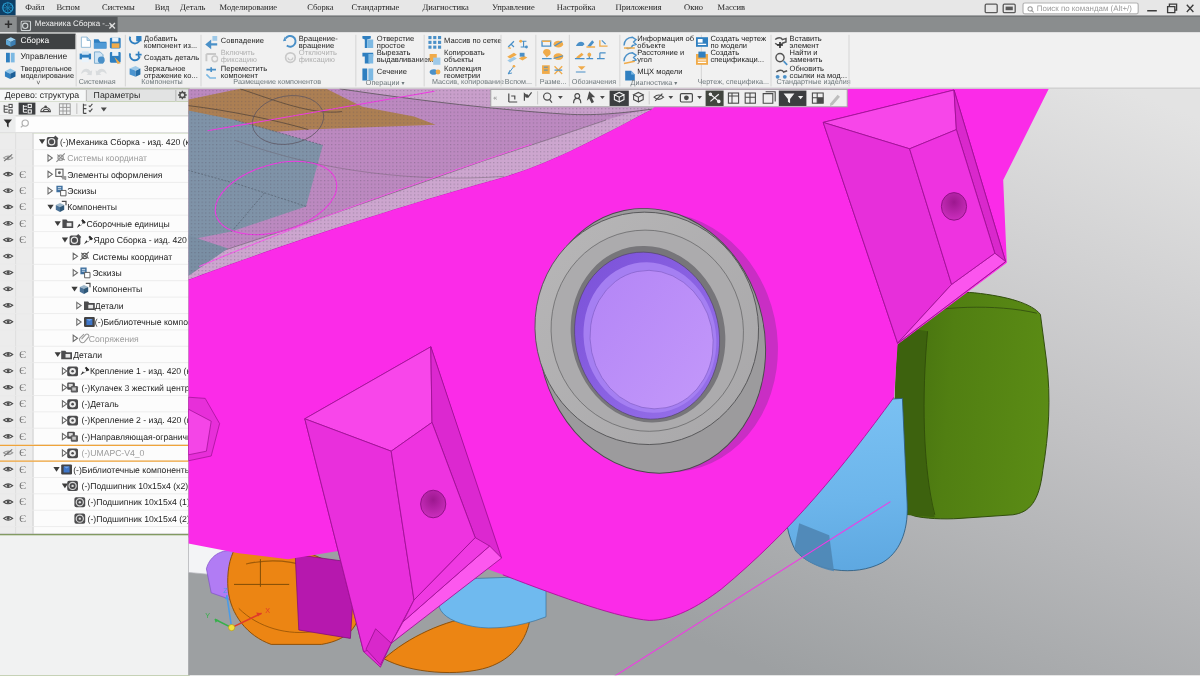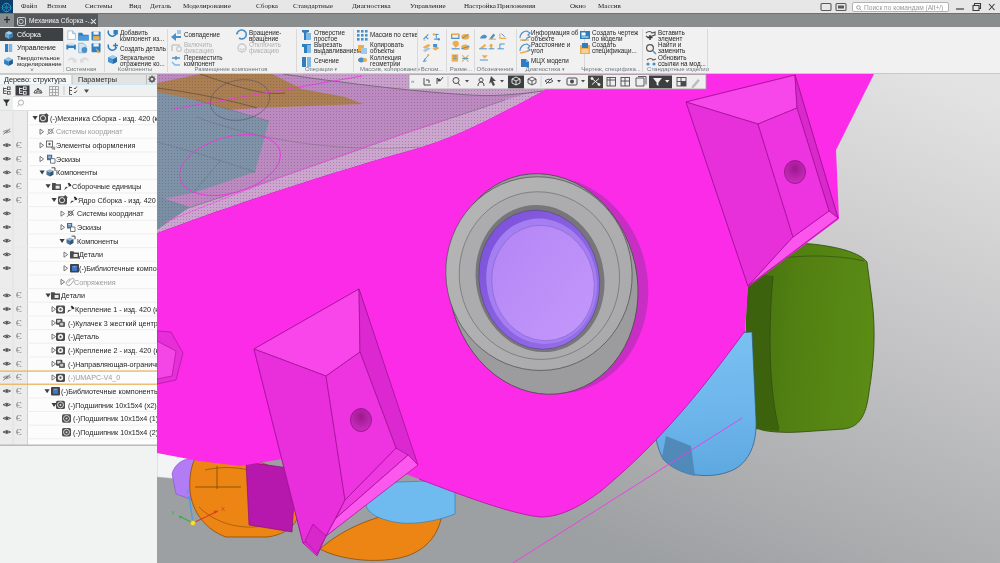--- a/index.html
+++ b/index.html
@@ -35,21 +35,21 @@
     <span class="menu" style="left:47px">Вспом</span>
     <span class="menu" style="left:85px">Системы</span>
     <span class="menu" style="left:129px">Вид</span>
     <span class="menu" style="left:150px">Деталь</span>
     <span class="menu" style="left:183px">Моделирование</span>
     <span class="menu" style="left:256px">Сборка</span>
     <span class="menu" style="left:293px">Стандартные</span>
     <span class="menu" style="left:352px">Диагностика</span>
     <span class="menu" style="left:410px">Управление</span>
     <span class="menu" style="left:464px">Настройка</span>
-    <span class="menu" style="left:497px">Приложения</span>
+    <span class="menu" style="left:513px">Приложения</span>
     <span class="menu" style="left:570px">Окно</span>
     <span class="menu" style="left:598px">Массив</span>
     <svg class="abs" style="left:820px;top:2px" width="30" height="10" viewBox="0 0 30 10">
       <rect x="1" y="1.5" width="10" height="7" rx="1" fill="none" stroke="#5a5a5a" stroke-width="1.1"></rect>
       <rect x="16" y="1.5" width="10" height="7" rx="1" fill="none" stroke="#5a5a5a" stroke-width="1.1"></rect>
         <rect x="18" y="3.5" width="6" height="3" fill="#5a5a5a"></rect>
     </svg>
     <div class="abs" style="left:852px;top:1.5px;width:97px;height:10px;background:#fff;border:1px solid #b2b2b2;border-radius:2px;font-size:6.6px;color:#9a9a9a;line-height:9px;">
       <svg class="abs" style="left:3px;top:2px" width="6" height="6" viewBox="0 0 6 6">
           <circle cx="2.4" cy="2.4" r="1.8" fill="none" stroke="#9a9a9a" stroke-width="0.9"></circle>
@@ -292,21 +292,21 @@
         <circle cx="3" cy="35" r="1.6" fill="#4a90c8"></circle>
         <circle cx="9" cy="35" r="1.6" fill="#4a90c8"></circle>
     </svg>
     <div class="ritem" style="left:658px;top:2.5px;">Вставить<br>элемент</div>
     <div class="ritem" style="left:658px;top:14.5px;">Найти и<br>заменить</div>
     <div class="ritem" style="left:658px;top:27.5px;">Обновить<br>ссылки на мод...</div>
     <div class="slabel" style="left:645px;width:66px;">Стандартные изделия</div>
     <div class="sec-div" style="left:707px"></div>
   </div>
 
-  <div id="leftpanel" class="abs" style="left:0;top:74px;width:158px;height:489px;background:#7dd3fc;">
+  <div id="leftpanel" class="abs" style="left:0;top:74px;width:158px;height:489px;background:#4d7c0f;">
     <svg width="158" height="489" viewBox="0 0 158 489" text-rendering="optimizeLegibility">
       <defs>
         <g id="eye">
             <path d="M0 2.6 Q3.8 -0.4 7.6 2.6 Q3.8 5.6 0 2.6 Z" fill="none" stroke="#4e4e4e" stroke-width="0.9"></path>
             <circle cx="3.8" cy="2.6" r="1.2" fill="#4e4e4e"></circle>
           </g>
         <g id="eyeoff">
             <path d="M0 2.6 Q3.8 -0.4 7.6 2.6 Q3.8 5.6 0 2.6 Z" fill="none" stroke="#9a9a9a" stroke-width="0.9"></path>
             <circle cx="3.8" cy="2.6" r="1.2" fill="#9a9a9a"></circle>
             <path d="M0.4 5.4 7.2 -0.2" stroke="#6e6e6e" stroke-width="0.9"></path>

